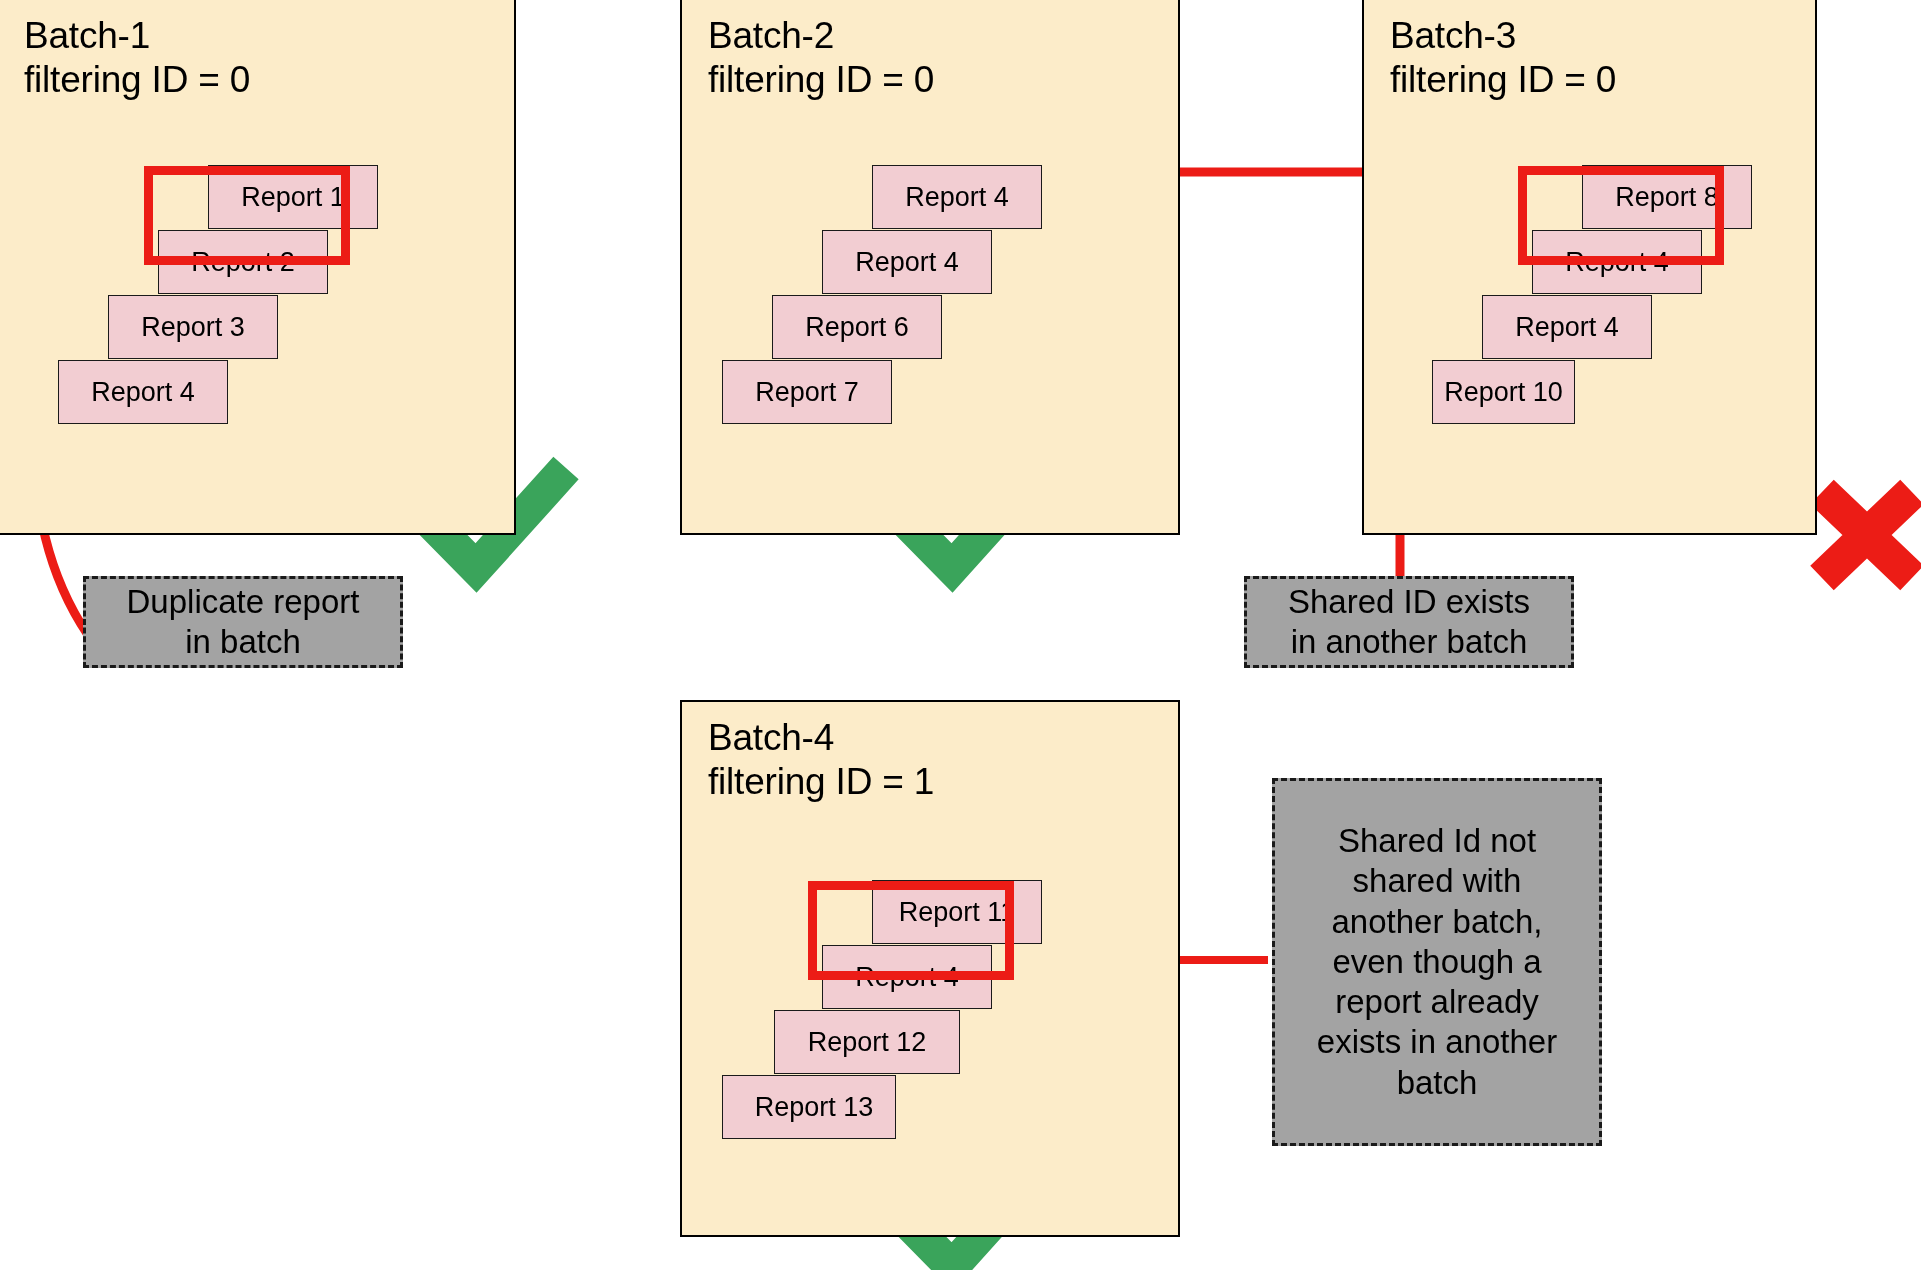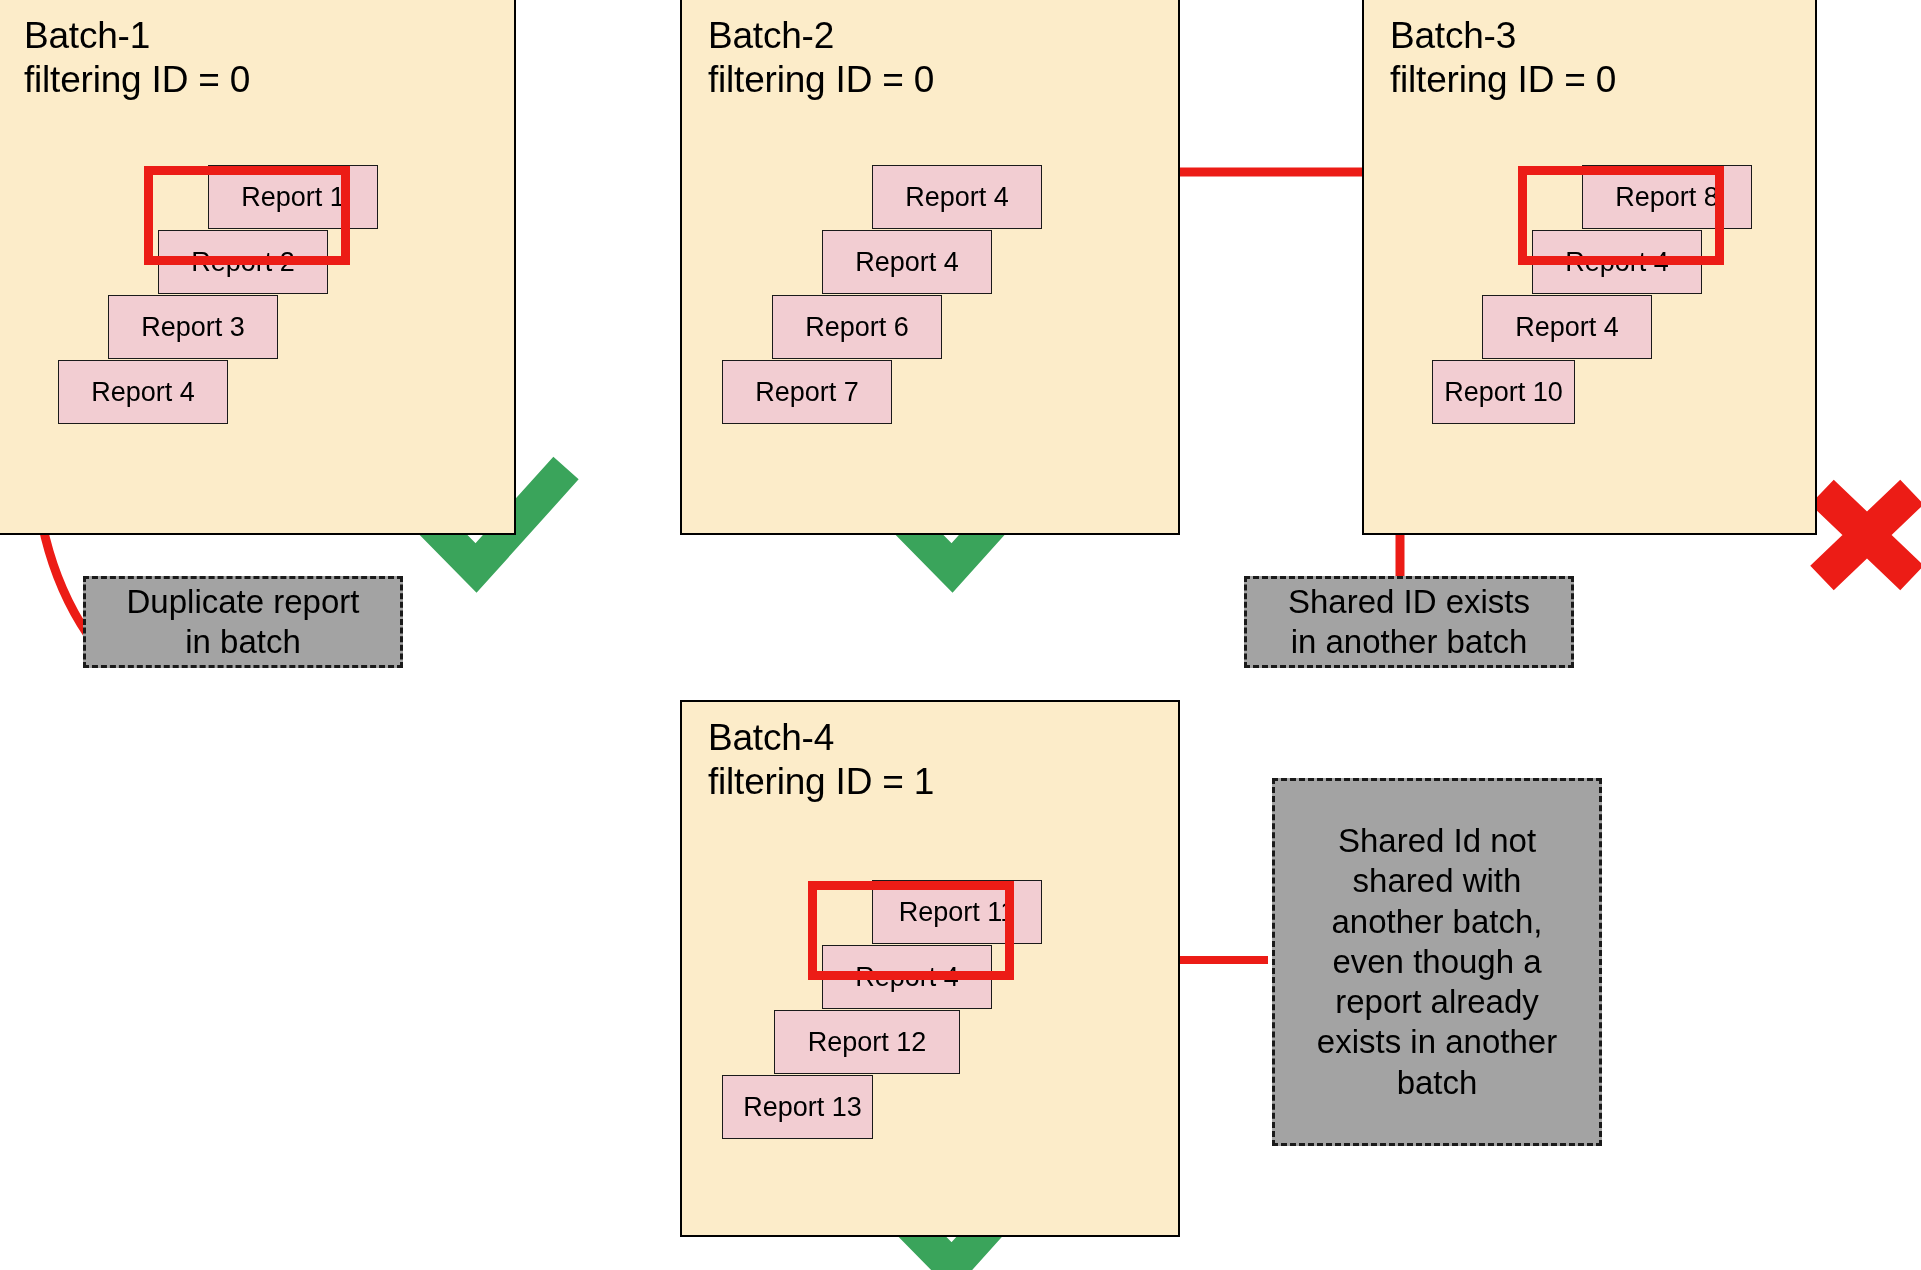--- a/index.html
+++ b/index.html
@@ -197,21 +197,21 @@
 
     <div class="report" style="left:190px; top:130px; width:170px; height:64px; z-index:1;">
       <span>Report 11</span>
     </div>
     <div class="report" style="left:140px; top:195px; width:170px; height:64px; z-index:2;">
       <span>Report 4</span>
     </div>
     <div class="report" style="left:92px; top:260px; width:186px; height:64px; z-index:3;align-items:center;">
       <span>Report 12</span>
     </div>
-    <div class="report" style="left:40px; top:325px; width:151px; height:64px; z-index:4;padding-left:10px;">
+    <div class="report" style="left:40px; top:325px; width:174px; height:64px; z-index:4;padding-left:10px;">
       <span>Report 13</span>
     </div>
 
     <div class="highlight-box" style="left:126px; top:179px; width:206px; height:99px; z-index:9;"></div>
   </div>
 
   <div class="callout" style="left:83px; top:576px; width:320px; height:92px;">Duplicate report
 in batch</div>
 
   <div class="callout" style="left:1244px; top:576px; width:330px; height:92px;">Shared ID exists

